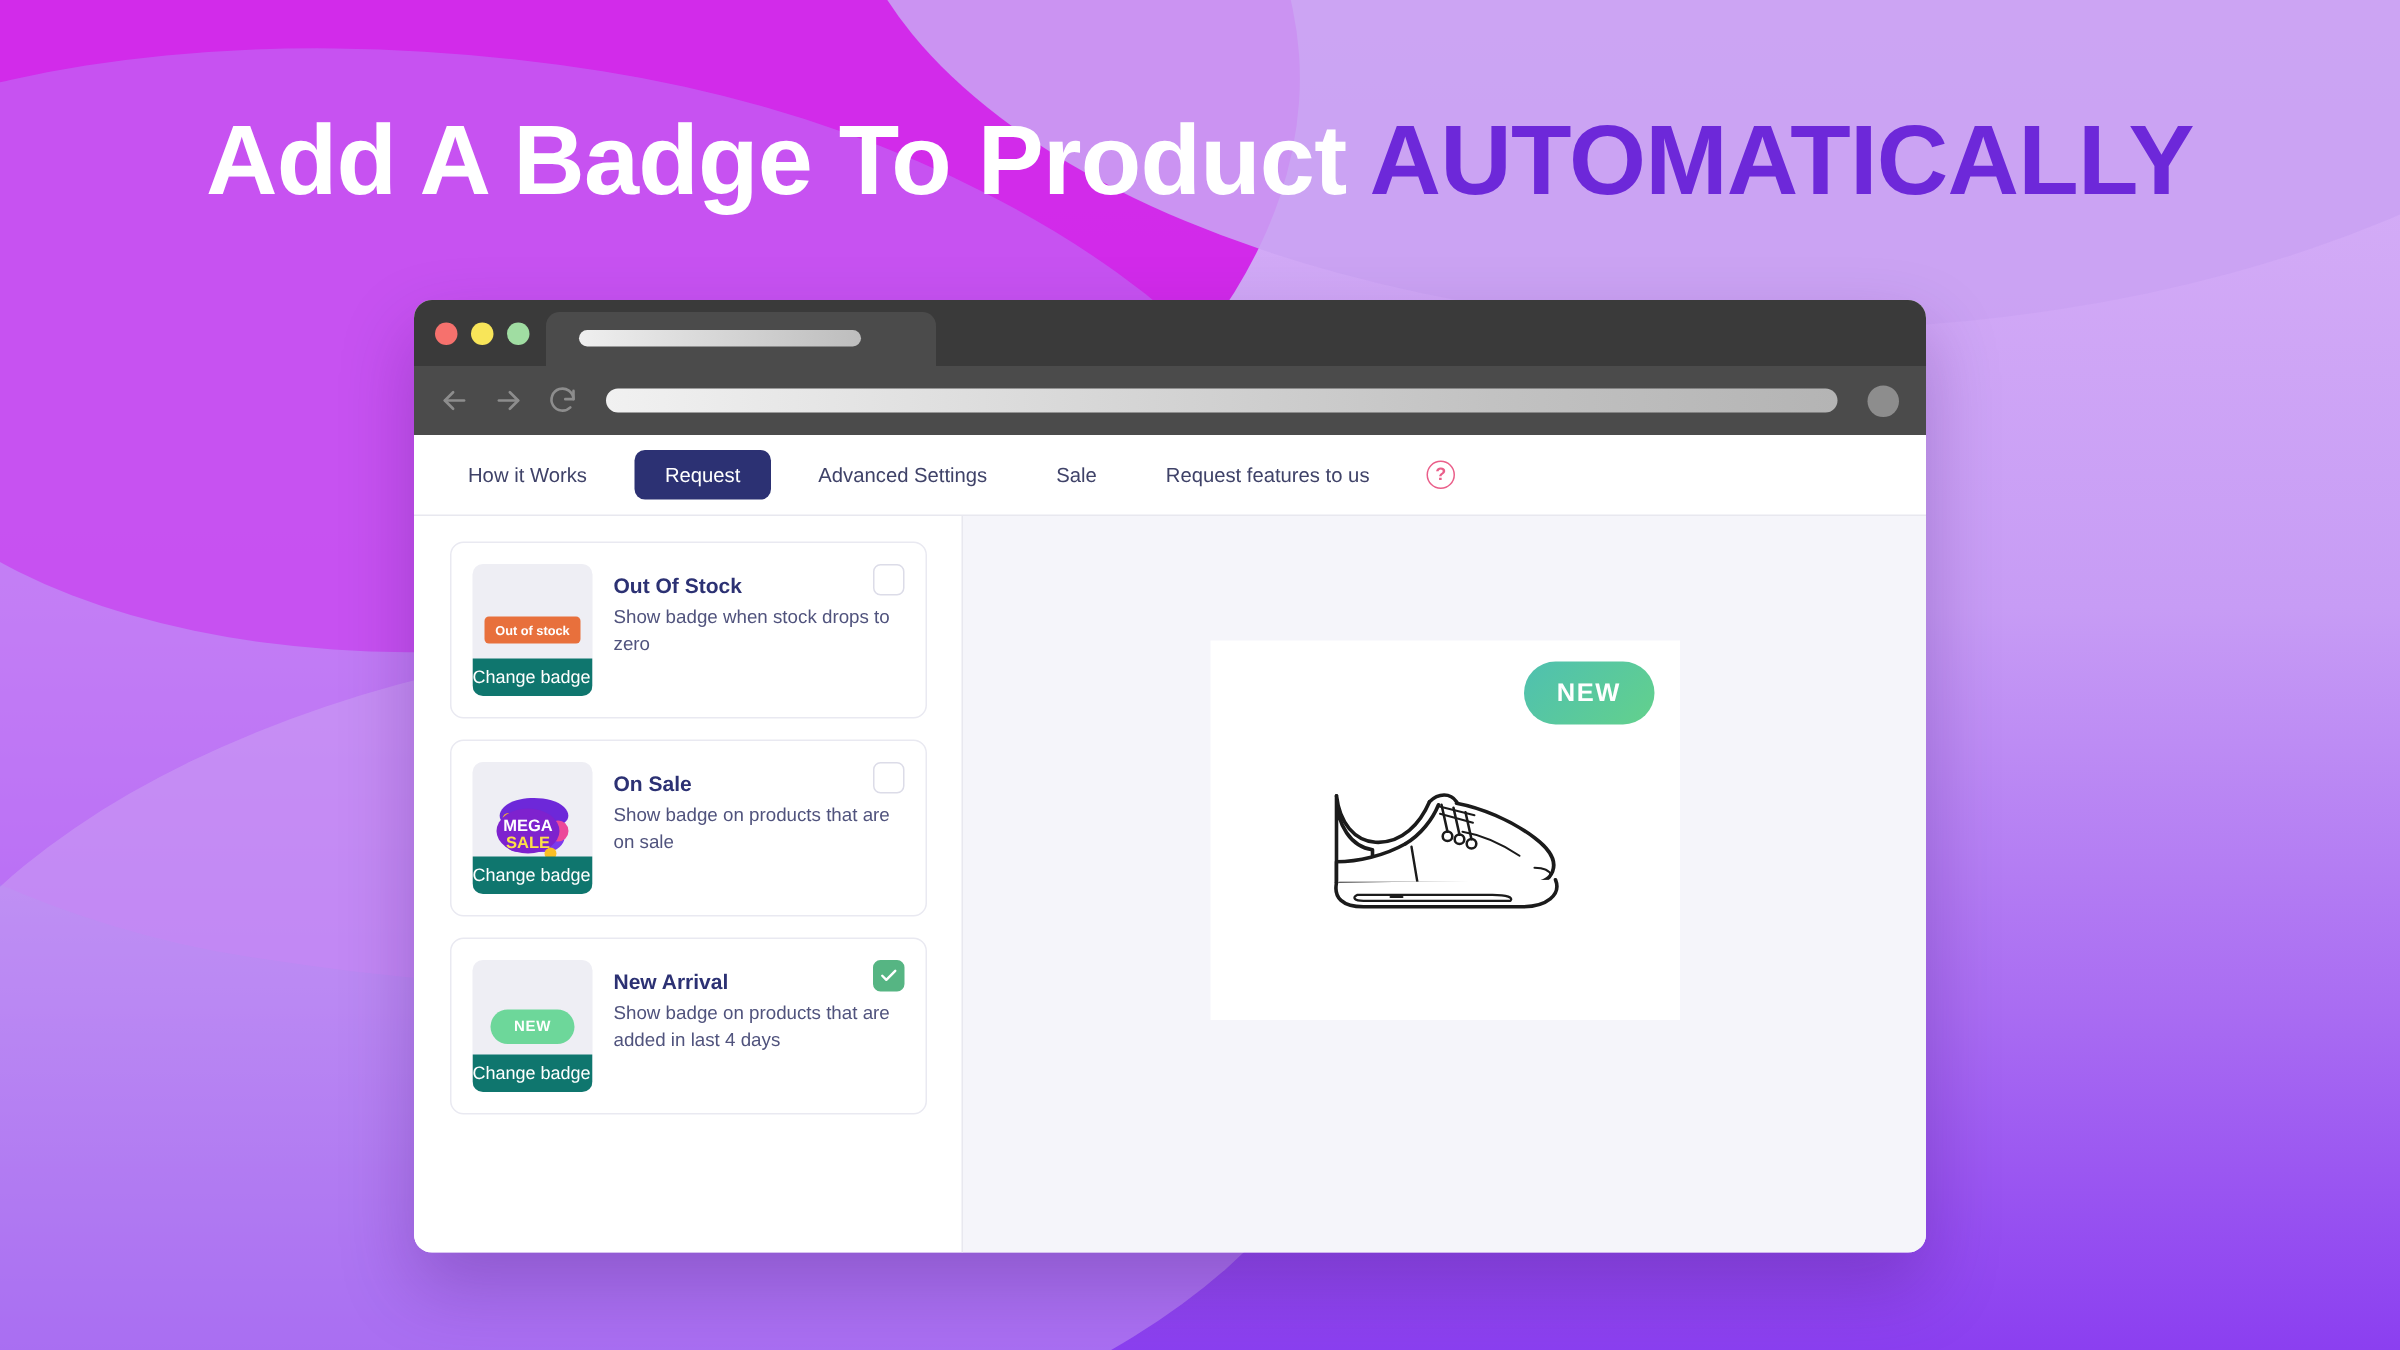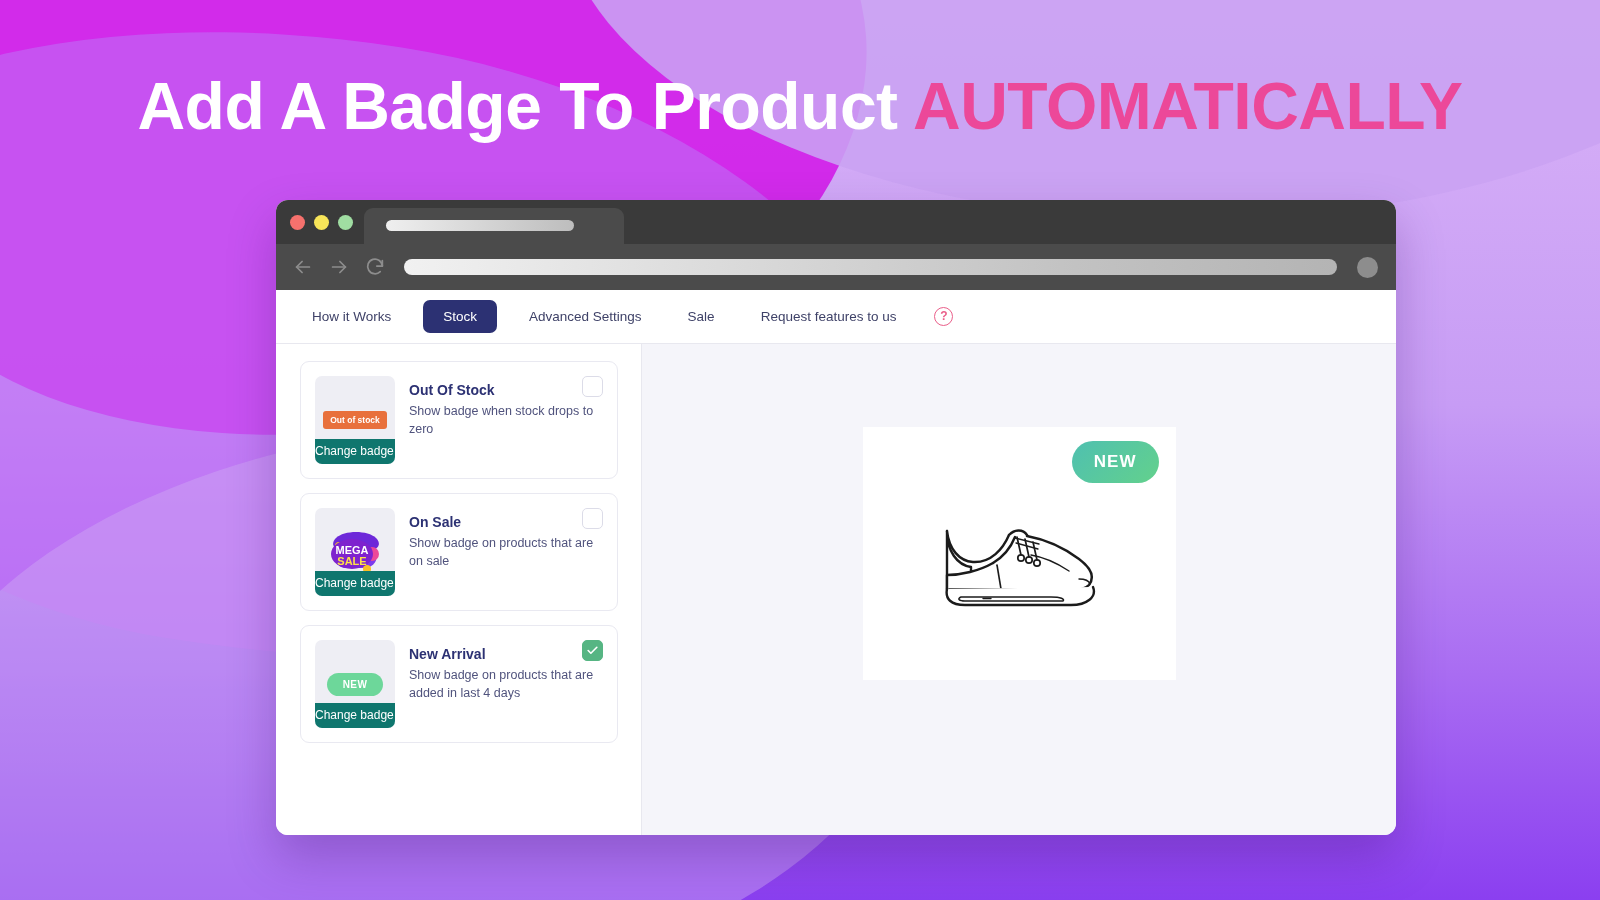--- a/index.html
+++ b/index.html
@@ -45,26 +45,26 @@
   }
 
   
   .headline {
     position: absolute; top: 68px; left: 0; width: 100%;
     text-align: center; z-index: 5;
     font-size: 66px; font-weight: 700; letter-spacing: -0.5px;
     white-space: nowrap;
   }
   .headline .h-white { color: #ffffff; text-align: center; }
-  .headline .h-purple { color: #ec4899; }
+  .headline .h-purple { color: #6d28d9; }
 
   
   .browser {
     position: absolute; left: 276px; top: 200px;
-    width: 1120px; height: 635px;
+    width: 1008px; height: 635px;
     border-radius: 12px;
     background: #ffffff;
     box-shadow: 0 22px 48px rgba(60, 10, 110, 0.28);
     overflow: hidden; z-index: 6;
   }
   .titlebar {
     height: 44px; background: #3a3a3a; position: relative;
     display: flex; align-items: center; padding-left: 14px;
   }
   .dots { display: flex; gap: 9px; position: relative; z-index: 3; }
@@ -235,21 +235,21 @@
           <path d="M20 5v6h-6"></path>
           <path d="M20 11a8 8 0 1 0-2.3 6"></path>
         </svg>
     </span>
     <div class="urlbar" title=""></div>
     <div class="profile-circle"></div>
   </div>
 
   <div class="appnav">
     <div class="navitem">How it Works</div>
-    <div class="navitem active spaced">Stock</div>
+    <div class="navitem active spaced">Request</div>
     <div class="navitem spaced">Advanced Settings</div>
     <div class="navitem spaced">Sale</div>
     <div class="navitem spaced">Request features to us</div>
     <div class="help-icon">?</div>
   </div>
 
   <div class="appbody">
 
     <div class="leftpane">
 

